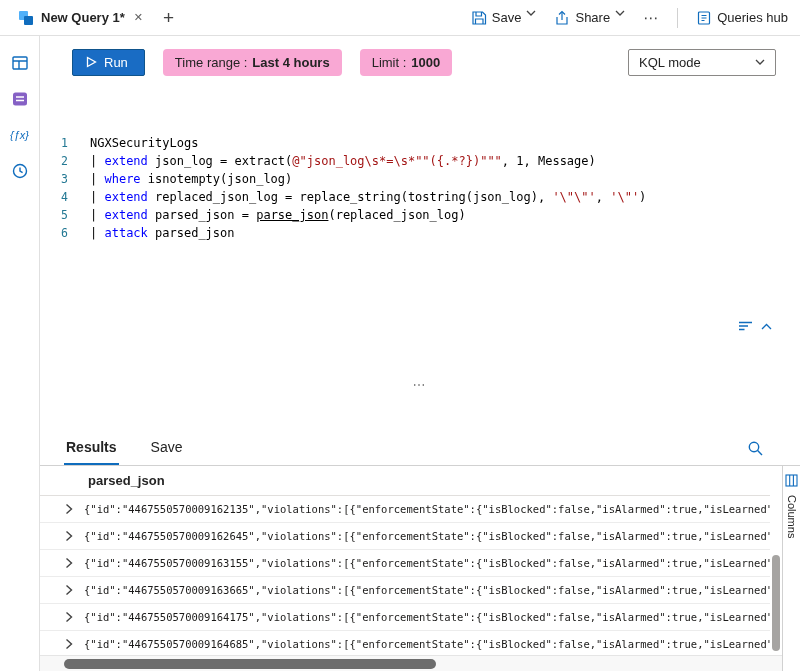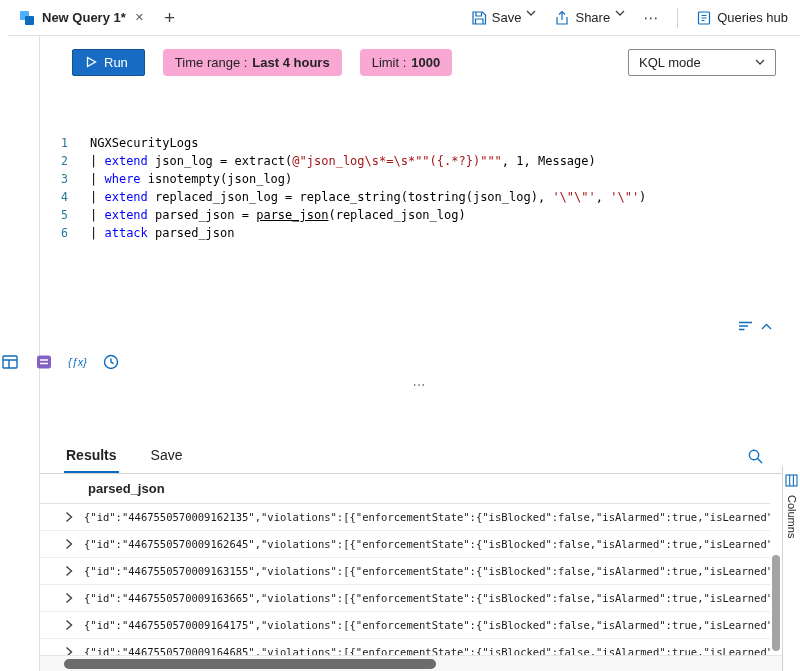--- a/index.html
+++ b/index.html
@@ -12,34 +12,34 @@
   *{box-sizing:border-box;}
   html,body{margin:0;padding:0;}
   body{
     width:800px;height:671px;overflow:hidden;position:relative;background:#fff;
     font-family:"Liberation Sans",sans-serif;color:var(--text);font-size:13px;
   }
   svg{display:block;}
   .blue{color:var(--accent);}
 
   
-  .tabbar{height:36px;display:flex;align-items:center;border-bottom:1px solid #e0e0e0;padding-left:1px;margin-left:8px;}
+  .tabbar{height:36px;display:flex;align-items:center;border-bottom:1px solid #e0e0e0;padding-left:8px;}
   .tab{display:flex;align-items:center;gap:7px;height:100%;padding:0 10px;cursor:pointer;}
   .tab-title{font-weight:700;font-size:13px;color:#242424;white-space:nowrap;}
   .tab-close{font-size:11px;color:#616161;margin-left:2px;cursor:pointer;line-height:1;}
   .newtab{font-size:19px;color:#424242;padding:0 10px;cursor:pointer;font-weight:400;}
   .tab-actions{margin-left:auto;display:flex;align-items:center;gap:18px;padding-right:12px;}
   .action{display:flex;align-items:flex-start;gap:5px;cursor:pointer;white-space:nowrap;}
   .action .lbl{font-size:13px;color:#242424;}
   .more-dots{font-size:15px;color:#424242;letter-spacing:1px;cursor:pointer;}
   .vdiv{width:1px;height:20px;background:#d1d1d1;}
 
   
   .app{display:flex;height:635px;}
-  .sidebar{width:40px;border-right:1px solid #e0e0e0;display:flex;flex-direction:row;align-items:center;padding-top:16px;gap:14px;flex:none;}
+  .sidebar{width:40px;border-right:1px solid #e0e0e0;display:flex;flex-direction:column;align-items:center;padding-top:16px;gap:14px;flex:none;}
   .side-icon{width:22px;height:22px;display:flex;align-items:center;justify-content:center;cursor:pointer;}
   .fx-glyph{font-size:11px;color:var(--accent);font-style:italic;white-space:nowrap;}
 
   .main{flex:1;display:flex;flex-direction:column;min-width:0;position:relative;gap:40px;}
 
   
   .toolbar{height:36px;margin:8px 0 4px;display:flex;align-items:center;gap:18px;padding:0 24px 0 32px;}
   .run-btn{display:inline-flex;align-items:center;gap:7px;background:var(--run-button);border:1px solid #0f548c;color:#fff;
     padding:5px 16px 5px 13px;font-size:13px;cursor:pointer;border-radius:2px;}
   .chip{background:#f9a8d4;border-radius:4px;padding:6px 12px;font-size:13px;color:#242424;display:flex;gap:5px;cursor:pointer;white-space:nowrap;}
@@ -55,21 +55,21 @@
   .seg-plain{color:#000;}
   .seg-kw{color:var(--keyword);}
   .seg-str{color:var(--string);}
   .seg-fn{color:#000;text-decoration:underline;}
 
   .editor-tools{height:20px;display:flex;justify-content:flex-end;align-items:center;gap:8px;padding-right:28px;}
   .splitter{height:16px;display:flex;align-items:center;justify-content:center;color:#616161;font-size:13px;letter-spacing:2px;cursor:row-resize;}
 
   
   .results{flex:1;display:flex;flex-direction:column;min-height:0;position:relative;}
-  .rtabs{height:34px;display:flex;align-items:flex-end;padding-left:24px;border-bottom:1px solid #d1d1d1;position:relative;flex:none;margin-top:8px;}
+  .rtabs{height:34px;display:flex;align-items:flex-end;padding-left:24px;border-bottom:1px solid #d1d1d1;position:relative;flex:none;}
   .rtab{margin-right:30px;padding:7px 2px 8px;font-size:14px;color:#242424;cursor:pointer;border-bottom:2px solid transparent;}
   .rtab.active{font-weight:700;border-bottom-color:var(--accent);}
   .search-btn{position:absolute;right:36px;bottom:8px;cursor:pointer;}
 
   .grid-header{height:30px;display:flex;align-items:center;padding-left:48px;font-size:13px;font-weight:700;color:#242424;
     border-bottom:1px solid #e1dfdd;flex:none;margin-right:30px;}
   .grid{flex:1;overflow:hidden;margin-right:30px;margin-bottom:16px;}
   .grid-row{height:27px;display:flex;align-items:center;gap:11px;padding-left:25px;border-bottom:1px solid #ececec;
     white-space:nowrap;overflow:hidden;cursor:pointer;}
   .chev{flex:none;display:flex;align-items:center;}

